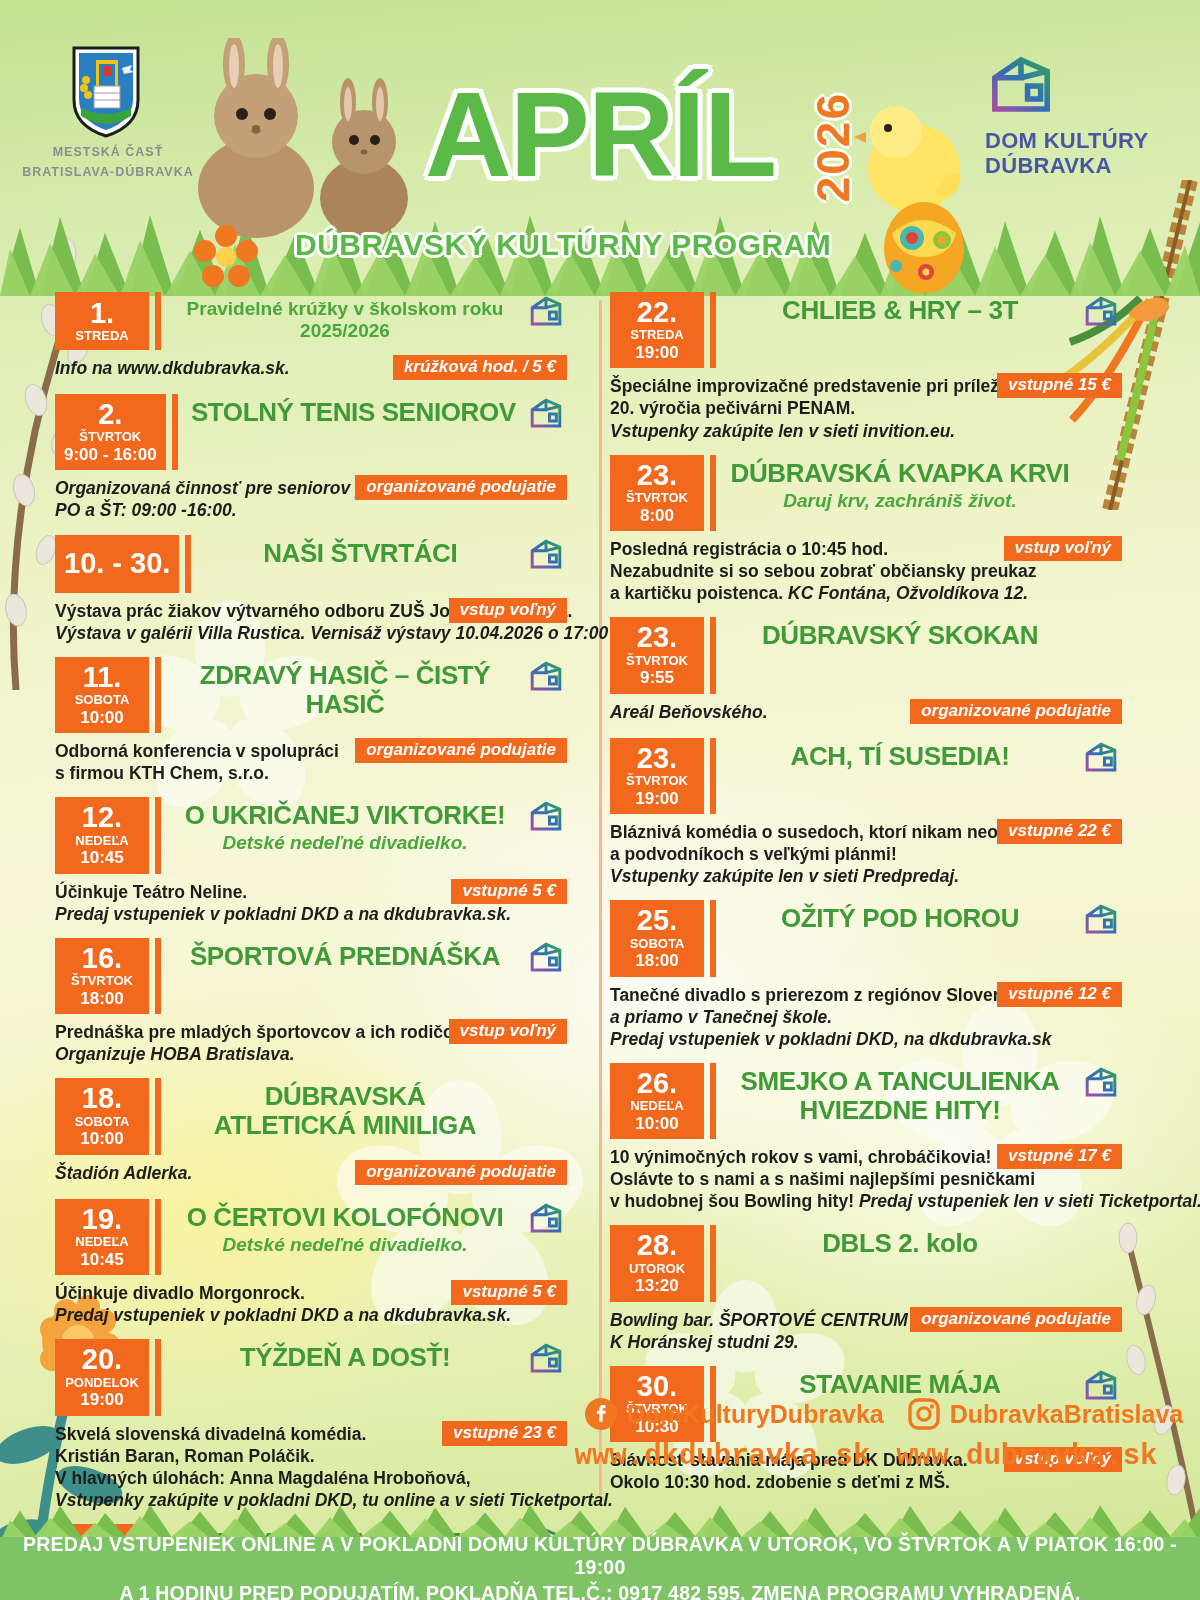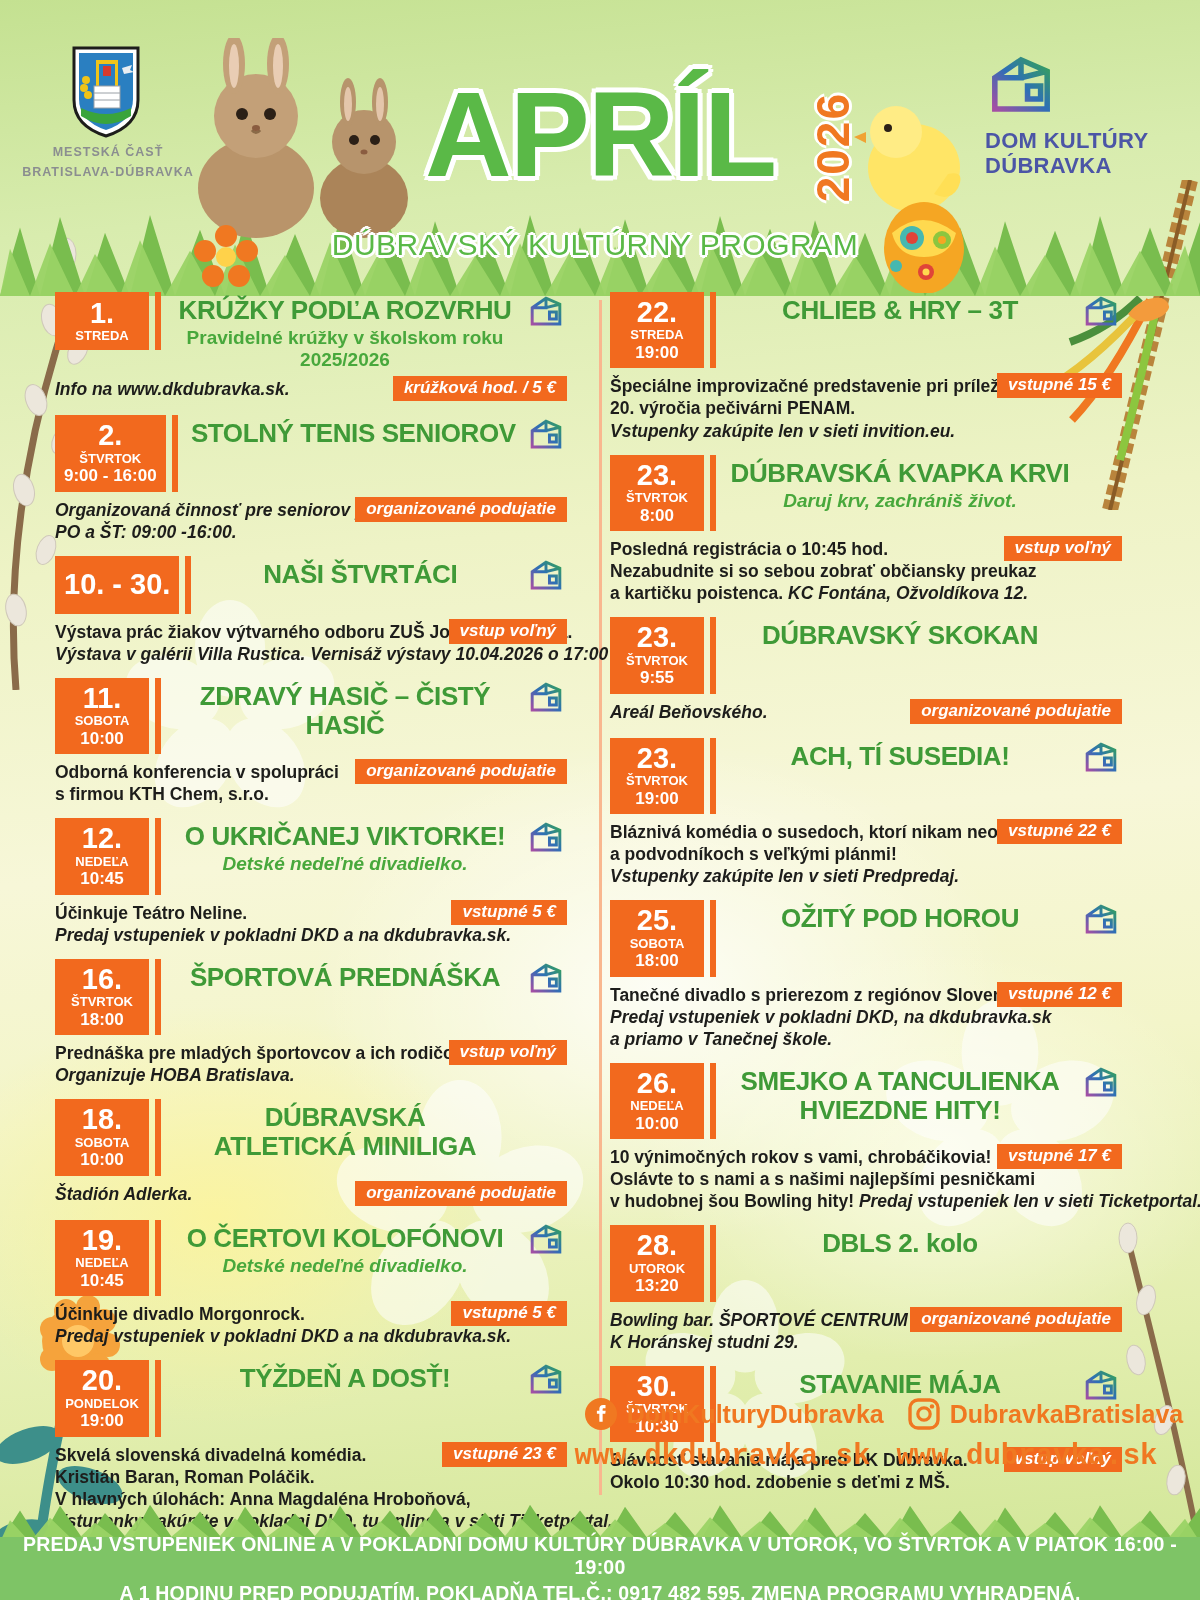--- a/index.html
+++ b/index.html
@@ -25,22 +25,22 @@
   .hdr{position:absolute;left:0;top:0;width:1200px;height:295px;z-index:3;}
   .erb{position:absolute;left:72px;top:46px;width:68px;height:92px;}
   .erb-caption{position:absolute;left:8px;top:142px;width:200px;text-align:center;
     color:#8b8e90;font-weight:bold;font-size:12.5px;letter-spacing:1px;line-height:1.6;}
   .month-title{position:absolute;left:395px;top:74px;width:410px;text-align:center;
     color:var(--green-big);font-size:120px;font-weight:bold;letter-spacing:-2px;line-height:1;
     text-shadow:-5px 0 0 #fff,5px 0 0 #fff,0 -5px 0 #fff,0 5px 0 #fff,-4px -4px 0 #fff,4px -4px 0 #fff,-4px 4px 0 #fff,4px 4px 0 #fff;}
   .year-label{position:absolute;left:806px;top:92px;writing-mode:vertical-rl;transform:rotate(180deg);
     color:#f07821;font-size:46px;font-weight:bold;letter-spacing:2px;
     text-shadow:-3px 0 0 #fff,3px 0 0 #fff,0 -3px 0 #fff,0 3px 0 #fff;}
-  .program-subtitle{position:absolute;left:295px;top:228px;width:600px;text-align:center;
-    color:var(--green-big);font-size:30px;font-weight:normal;letter-spacing:.5px;
+  .program-subtitle{position:absolute;left:295px;top:228px;width:600px;
+    color:var(--green-big);font-size:30px;font-weight:bold;letter-spacing:.5px;
     text-shadow:-3px 0 0 #fff,3px 0 0 #fff,0 -3px 0 #fff,0 3px 0 #fff,-2px -2px 0 #fff,2px 2px 0 #fff,-2px 2px 0 #fff,2px -2px 0 #fff;}
   .dkd-logo{position:absolute;left:985px;top:52px;width:170px;text-align:left;}
   .dkd-logo svg{width:72px;height:68px;display:block;margin-bottom:8px;}
   .dkd-logo .l1,.dkd-logo .l2{color:var(--logo-blue);font-weight:bold;font-size:22px;line-height:1.15;letter-spacing:.3px;}
   
   .cols{position:absolute;left:0;top:292px;width:1200px;z-index:3;}
   .col{position:absolute;top:0;width:512px;}
   .col.left{left:55px;}
   .col.right{left:610px;}
   .divider{position:absolute;left:599px;top:300px;width:3px;height:1195px;background:#f9b78f;z-index:2;}
@@ -298,21 +298,20 @@
       <div class="event-head">
         <div class="date-wrap">
           <div class="date-box">
             <div class="date-num">1.</div>
             <div class="date-day">STREDA</div>
 
           </div>
           <div class="date-bar"></div>
         </div>
         <div class="title-wrap">
-          <div class="event-title">KRÚŽKY PODĽA ROZVRHU</div>
           <div class="event-subtitle">Pravidelné krúžky v školskom roku 2025/2026</div>
         </div>
         <svg class="dkd-icon" viewBox="0 0 44 40">
           <defs>
                 <linearGradient id="dkdg2" x1="0" y1="1" x2="1" y2="0">
             <stop offset="0" stop-color="#a44fa4"></stop>
                   <stop offset="0.5" stop-color="#2e6fb6"></stop>
                   <stop offset="1" stop-color="#35a457"></stop>
           </linearGradient>
               </defs>
@@ -787,22 +786,22 @@
                   <stop offset="0.5" stop-color="#2e6fb6"></stop>
                   <stop offset="1" stop-color="#35a457"></stop>
           </linearGradient>
               </defs>
           <path d="M6 15 L22 4 L38 11 L38 34 L6 34 Z M22 4 L22 15 L6 15 M22 15 L38 11 M26 20 h8 v8 h-8 Z" fill="none" stroke="url(#dkdg2)" stroke-width="3.4" stroke-linejoin="miter"></path>
         </svg>
       </div>
       <div class="event-body">
         <div class="details">
               <div class="dline"><span class="seg-b">Tanečné divadlo s prierezom z regiónov Slovenska.</span></div>
+              <div class="dline"><span class="seg-bi">a priamo v Tanečnej škole.</span></div>
               <div class="dline"><span class="seg-bi">Predaj vstupeniek v pokladni DKD, na dkdubravka.sk</span></div>
-              <div class="dline"><span class="seg-bi">a priamo v Tanečnej škole.</span></div>
             </div>
         <div class="badges">
               <div class="badge">vstupné 12 €</div>
             </div>
       </div>
     </div>
 
     <div class="event">
       <div class="event-head">
         <div class="date-wrap">

